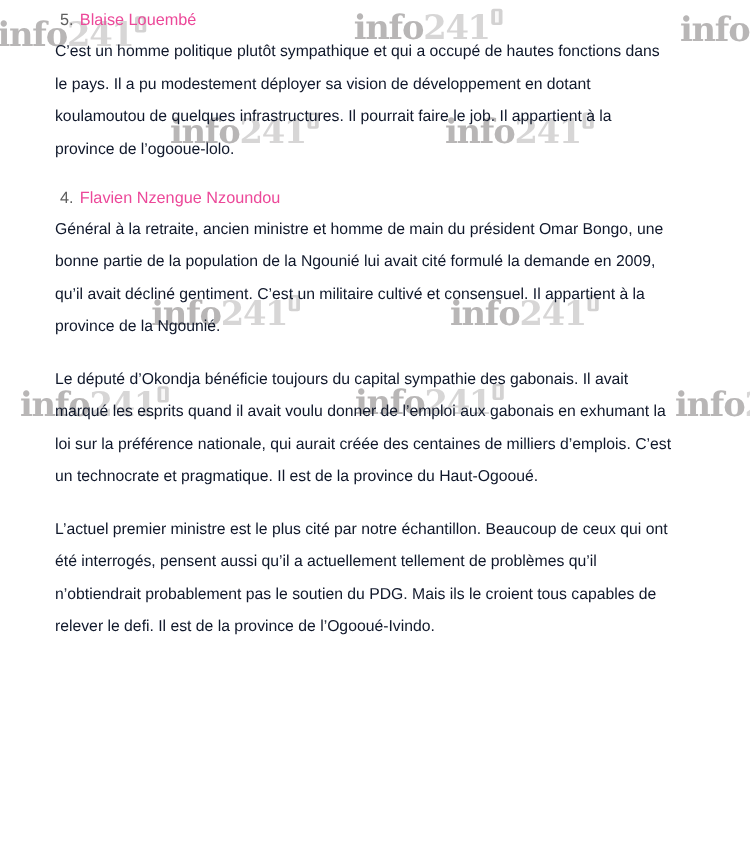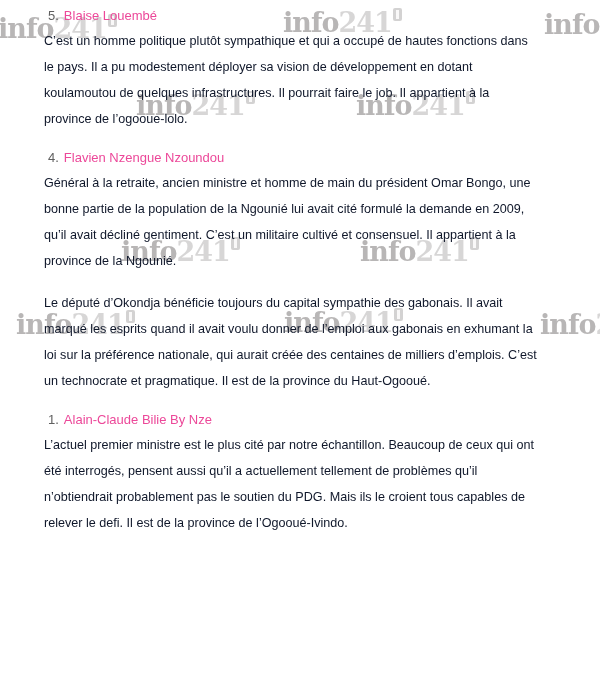--- a/index.html
+++ b/index.html
@@ -118,19 +118,18 @@
   </section>
 
   <section class="sec">
     <p class="para">Le député d’Okondja bénéficie toujours du capital sympathie des gabonais. Il avait
 marqué les esprits quand il avait voulu donner de l’emploi aux gabonais en exhumant la
 loi sur la préférence nationale, qui aurait créée des centaines de milliers d’emplois. C’est
 un technocrate et pragmatique. Il est de la province du Haut-Ogooué.</p>
   </section>
 
   <section class="sec">
-    <h3 class="sec-heading"><span class="rank">1.</span><span class="name">Alain-Claude Bilie By Nze</span></h3>
     <p class="para">L’actuel premier ministre est le plus cité par notre échantillon. Beaucoup de ceux qui ont
 été interrogés, pensent aussi qu’il a actuellement tellement de problèmes qu’il
 n’obtiendrait probablement pas le soutien du PDG. Mais ils le croient tous capables de
 relever le defi. Il est de la province de l’Ogooué-Ivindo.</p>
   </section>
 </main>
 
 </body></html>

